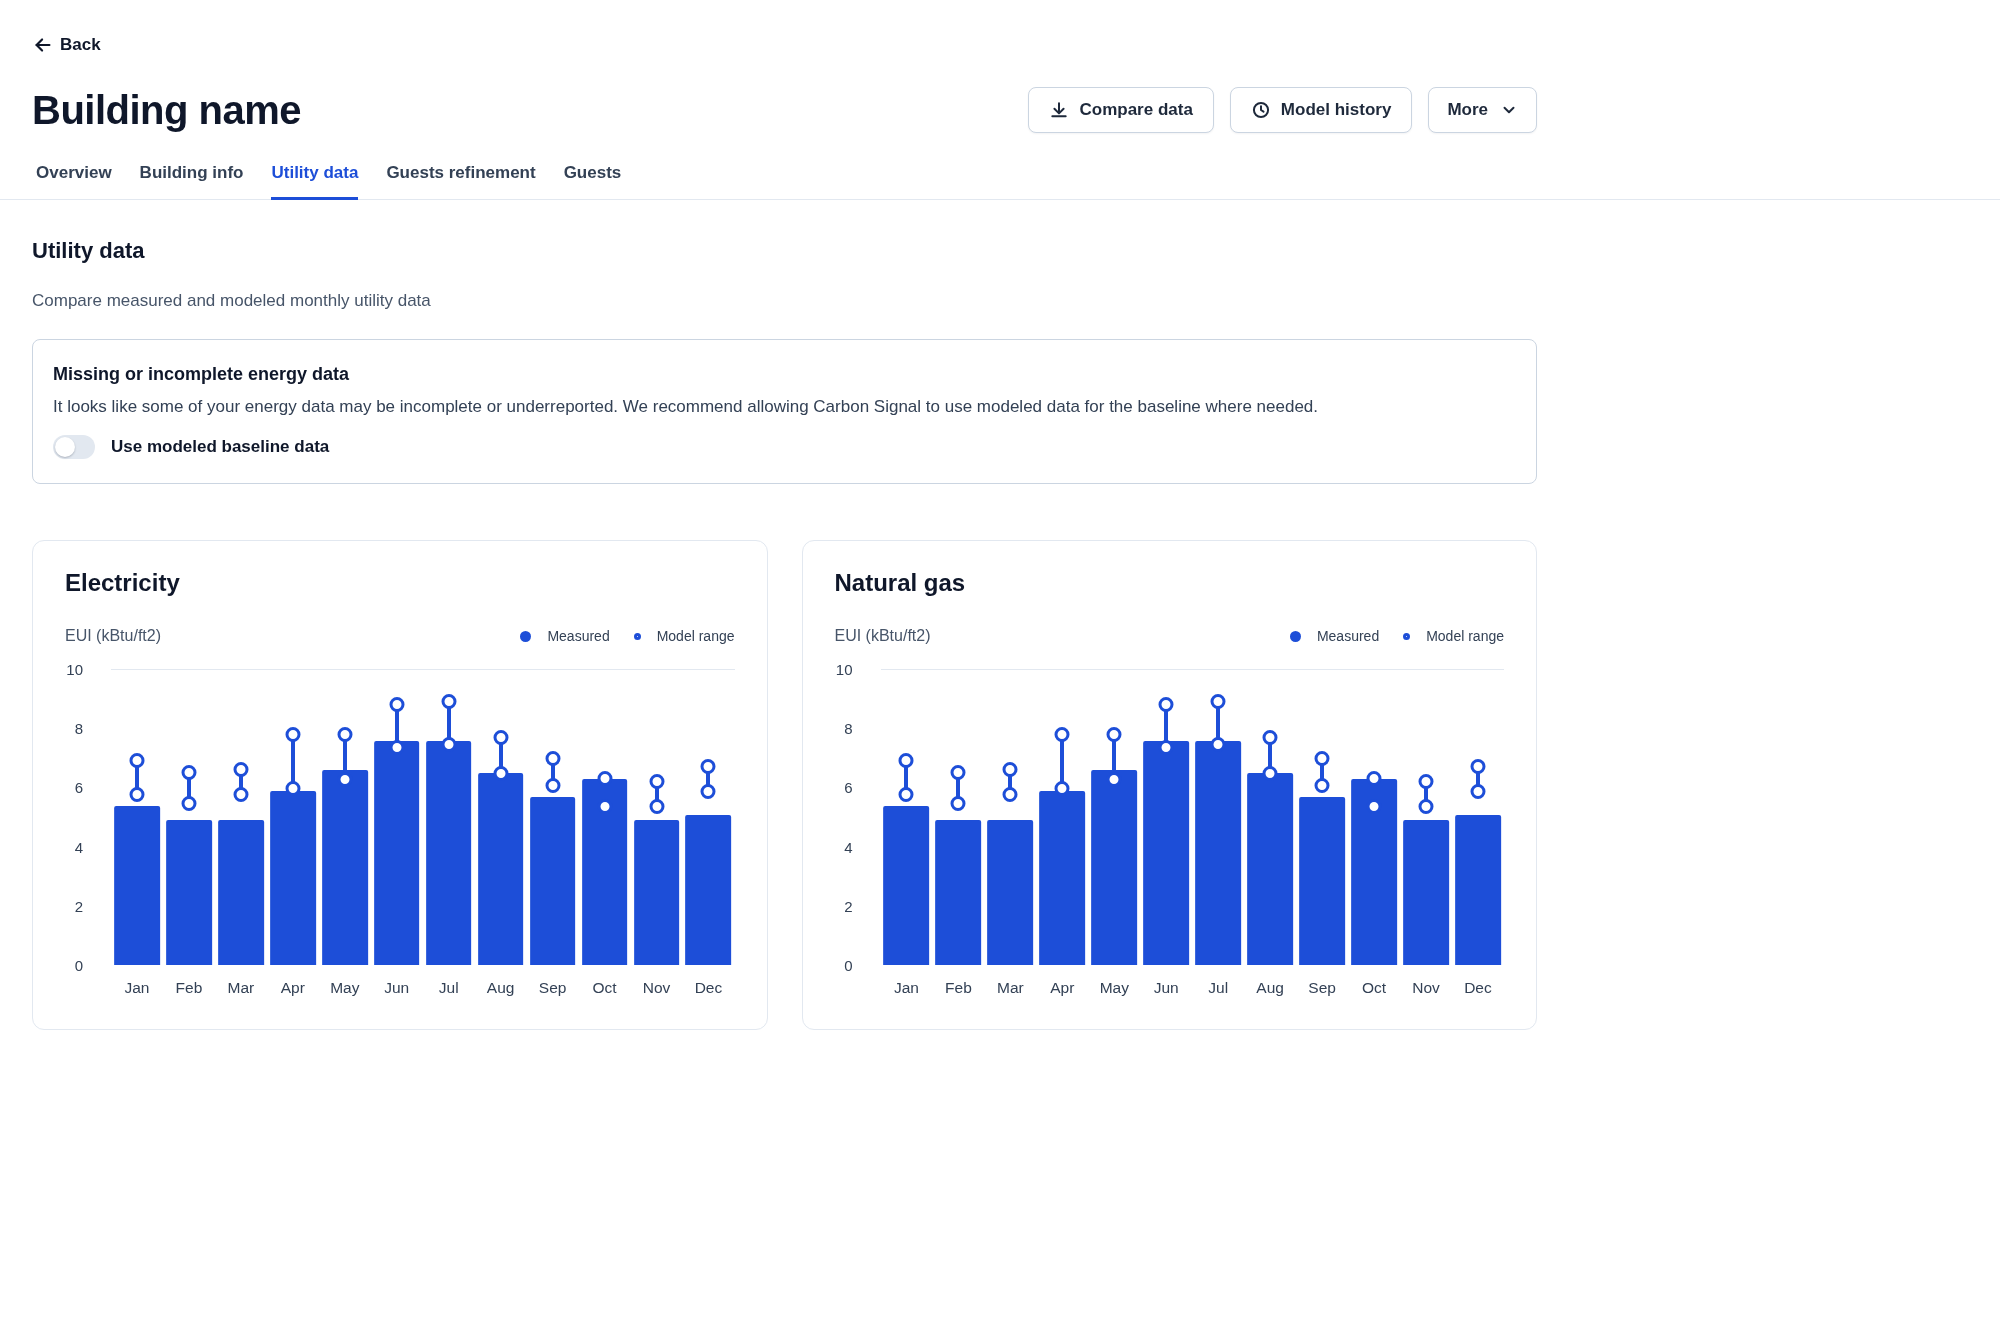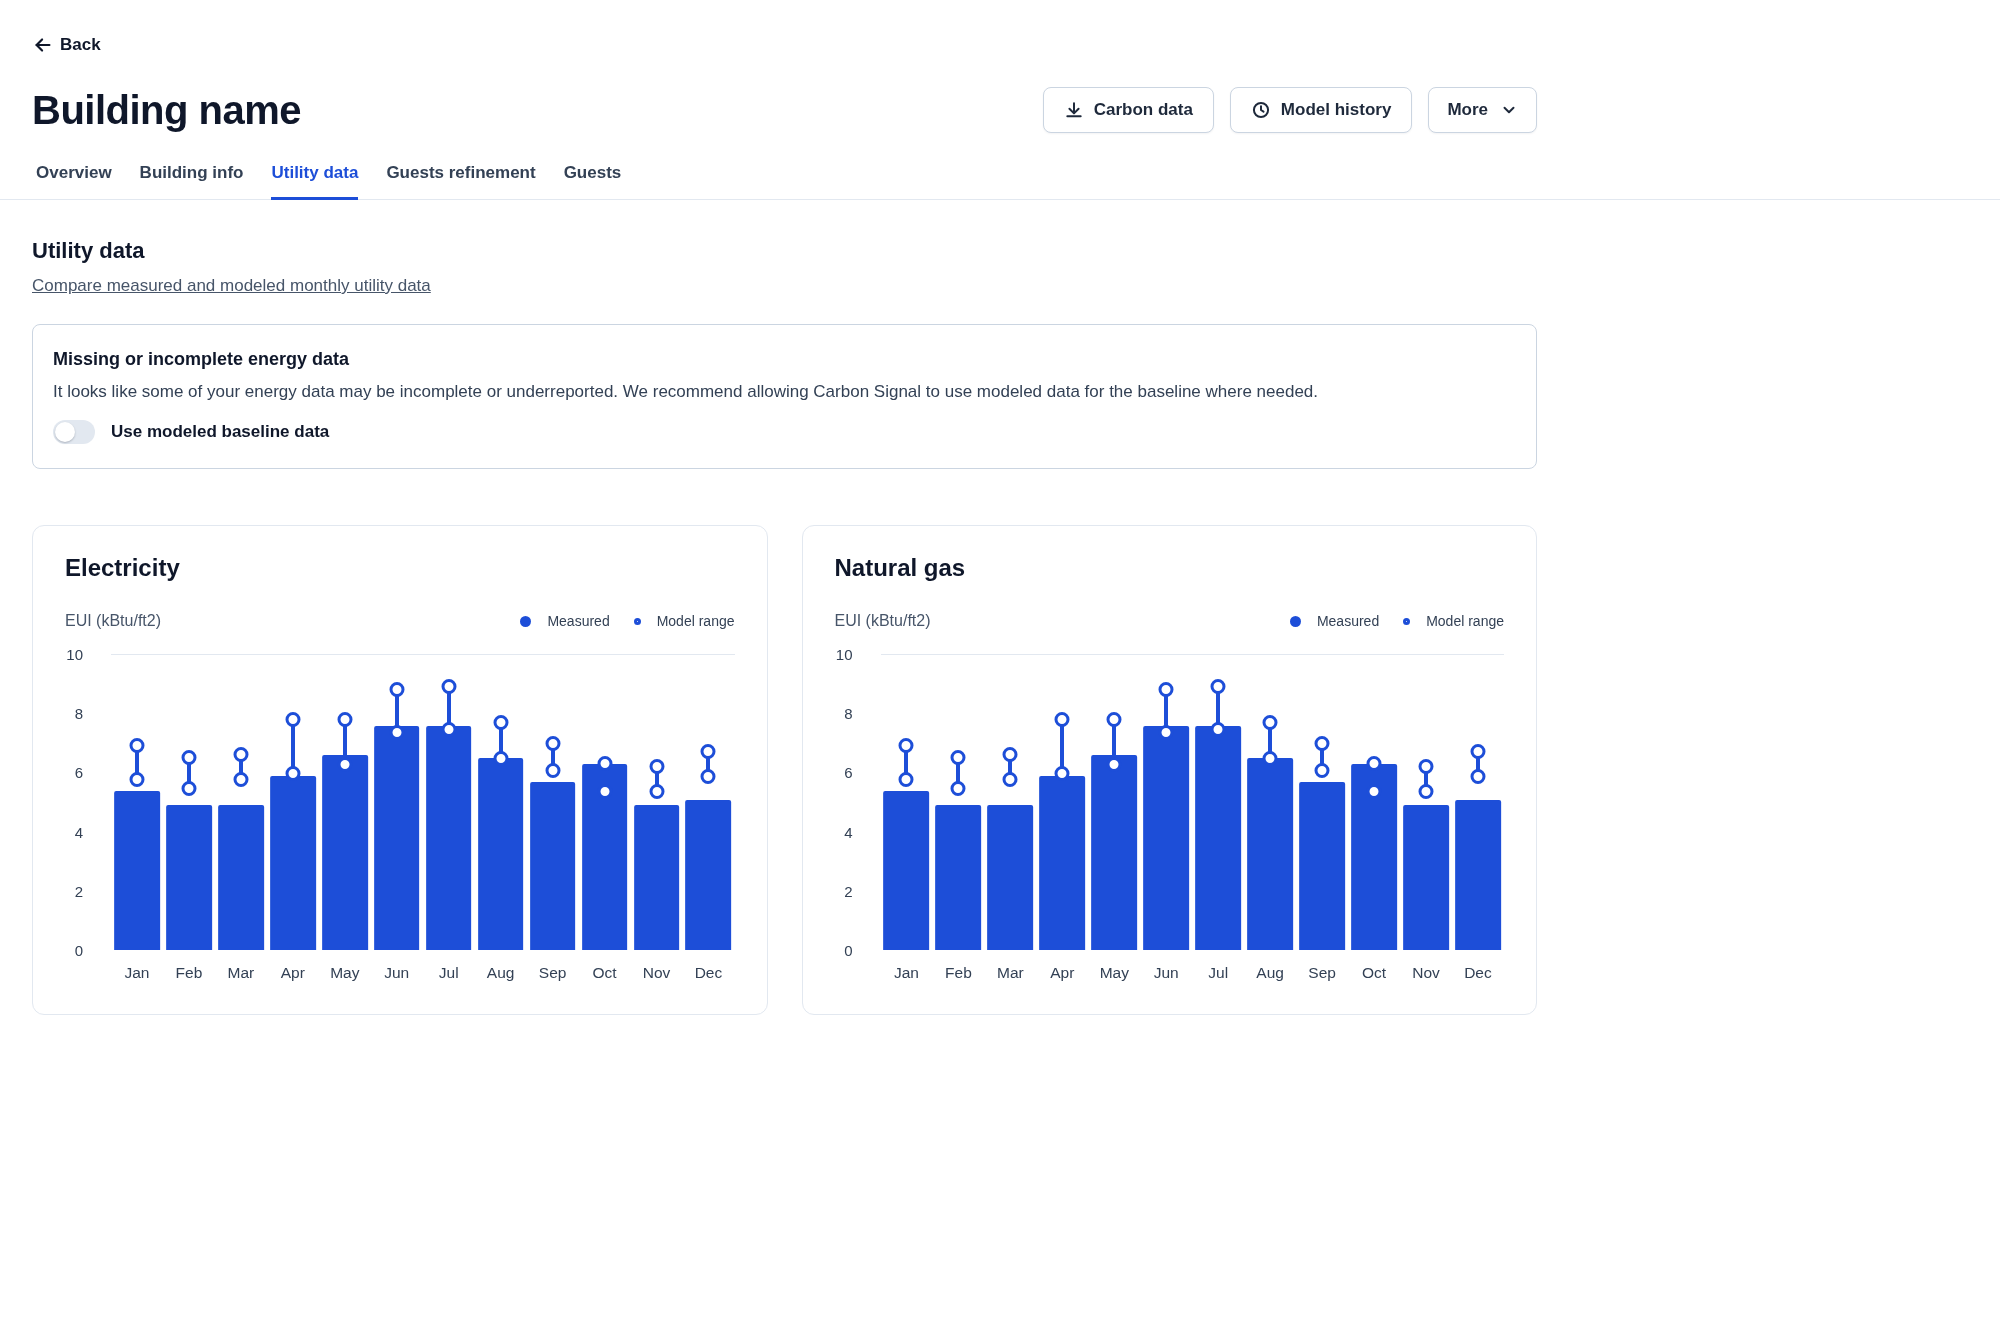--- a/index.html
+++ b/index.html
@@ -36,21 +36,21 @@
   .btn.more{gap:12px;padding:0 18px;}
 
   
   .tabs-wrap{width:2000px;margin-left:-32px;padding-left:36px;margin-top:30px;border-bottom:1px solid var(--border);}
   .tabs{display:flex;gap:28px;}
   .tab{padding:0 0 14px;font-size:17px;font-weight:600;color:var(--text2);cursor:pointer;border-bottom:3px solid transparent;margin-bottom:-1px;}
   .tab.active{color:var(--blue);font-weight:700;border-bottom-color:var(--blue);}
 
   
   .section-title{margin:38px 0 0;font-size:22px;font-weight:700;color:var(--text);}
-  .section-sub{margin-top:12px;font-size:17px;color:var(--muted);text-decoration:underline;}
+  .section-sub{margin-top:27px;font-size:17px;color:var(--muted);}
 
   
   .alert{margin-top:28px;border:1px solid var(--border2);border-radius:8px;padding:24px 20px;}
   .alert-title{font-size:18px;font-weight:700;color:var(--text);}
   .alert-body{margin-top:12px;font-size:17px;color:var(--text2);}
   .toggle-row{margin-top:18px;display:flex;align-items:center;gap:16px;}
   .toggle{width:42px;height:24px;border-radius:12px;background:var(--border);position:relative;cursor:pointer;flex:0 0 auto;}
   .toggle .knob{position:absolute;top:2px;left:2px;width:20px;height:20px;border-radius:50%;background:#fff;box-shadow:0 1px 2px rgba(15,23,42,.25);}
   .toggle-label{font-weight:600;color:var(--text);}
 
@@ -101,21 +101,21 @@
     <h1 class="page-title">Building name</h1>
     <div class="actions">
       <button class="btn">
         <span>
           <svg width="20" height="20" viewBox="0 0 24 24" fill="none" stroke="#1e293b" stroke-width="2.4" stroke-linecap="round" stroke-linejoin="round">
               <path d="M12 4v11"></path>
               <path d="M6.5 10.5 12 16l5.5-5.5"></path>
               <path d="M4 19.5h16"></path>
             </svg>
         </span>
-        <span>Carbon data</span>
+        <span>Compare data</span>
       </button>
       <button class="btn">
         <span>
           <svg width="20" height="20" viewBox="0 0 24 24" fill="none" stroke="#1e293b" stroke-width="2.4" stroke-linecap="round" stroke-linejoin="round">
               <circle cx="12" cy="12" r="8.5"></circle>
               <path d="M12 7.5V12l3 2"></path>
             </svg>
         </span>
         <span>Model history</span>
       </button>

